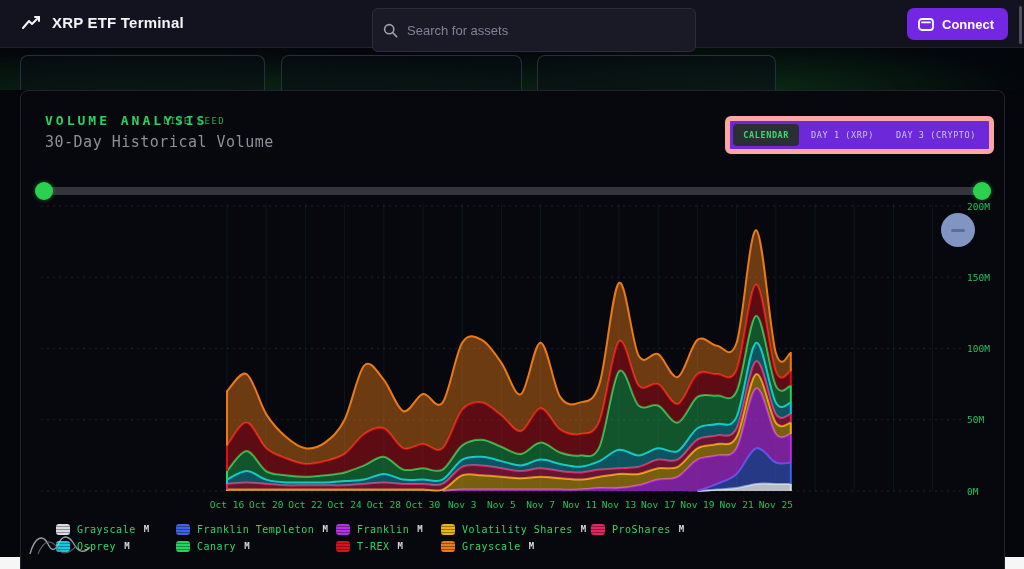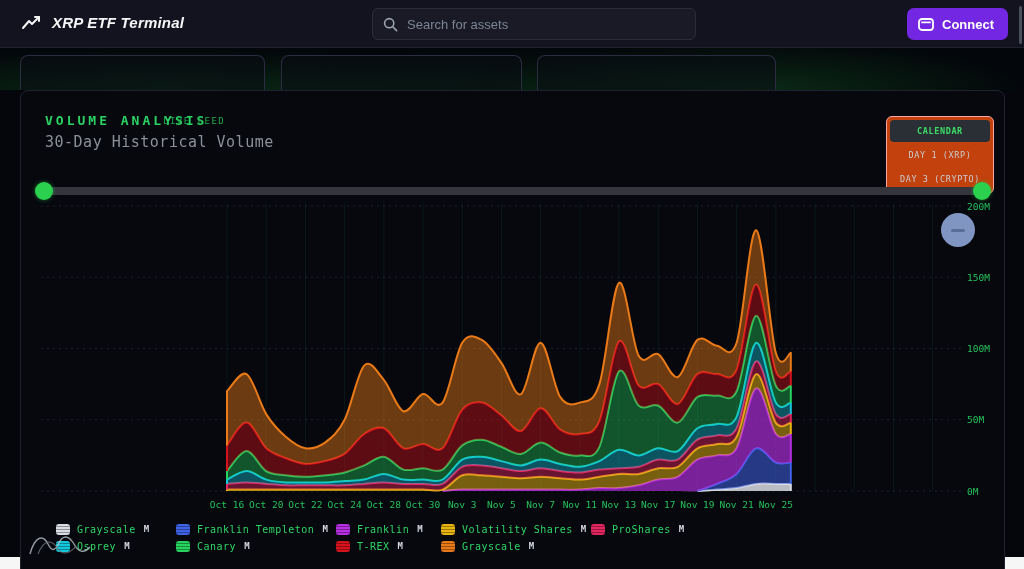--- a/index.html
+++ b/index.html
@@ -3,22 +3,22 @@
 <meta charset="utf-8">
 <style>
   * { margin:0; padding:0; box-sizing:border-box; }
   html,body { width:1024px; height:569px; overflow:hidden; }
   body { background:#05060b; font-family:"DejaVu Sans Mono", monospace; position:relative; }
 
   
   .topbar { position:absolute; top:0; left:0; width:1024px; height:48px;
     background:#12131f; border-bottom:1px solid #20212c; z-index:30; }
   .brand { position:absolute; left:22px; top:14px; display:flex; align-items:center; gap:10px; }
-  .brand-title { font-family:"Liberation Sans", sans-serif; font-weight:bold; font-size:15px; color:#f4f5f7; letter-spacing:.2px;font-style:italic; }
-  .searchbox { position:absolute; left:372px; top:8px; width:324px; height:32px;
+  .brand-title { font-family:"Liberation Sans", sans-serif; font-weight:bold; font-size:15px; color:#f4f5f7; letter-spacing:.2px; }
+  .searchbox { position:absolute; left:372px; top:8px; width:324px; height:44px;
     background:#191a26; border:1px solid #2c2d3c; border-radius:6px;
     display:flex; align-items:center; padding:0 10px; gap:9px; }
   .searchbox input { flex:1; background:transparent; border:none; outline:none;
     color:#e5e7eb; font-family:"Liberation Sans", sans-serif; font-size:13px; }
   .searchbox input::placeholder { color:#7e8494; }
   .connect-btn { position:absolute; right:16px; top:8px; height:32px; padding:0 14px 0 11px;
     background:#7427e3; border:none; border-radius:7px; display:flex; align-items:center; gap:8px;
     color:#ffffff; font-family:"Liberation Sans", sans-serif; font-weight:bold; font-size:13px; cursor:pointer;margin-left:23px; }
   .scroll-thumb { position:absolute; right:2px; top:6px; width:3px; height:38px; background:#4c4f5c; border-radius:2px; z-index:40; }
 
@@ -34,21 +34,21 @@
 
   
   .panel { position:absolute; left:20px; top:90px; width:985px; height:566px;
     background:#07080e; border:1px solid #20222f; border-radius:8px; z-index:10; }
   .panel-title { position:absolute; left:24px; top:22px; font-size:13px; font-weight:bold;
     letter-spacing:3px; color:#2ad163; }
   .live-badge { position:absolute; left:142px; top:25px; font-size:9px; letter-spacing:1.5px; color:#1fae4e;text-align:right; }
   .panel-subtitle { position:absolute; left:24px; top:42px; font-size:15px; color:#8b9099; letter-spacing:.5px; }
 
   .btn-groups { position:absolute; right:10px; top:25px; display:flex; gap:8px; }
-  .btn-group { display:flex; gap:2px; background:#c2410c; border:1px solid #fca5a5; border-radius:6px; padding:3px;flex-direction:column; }
+  .btn-group { display:flex; gap:2px; background:#6d28d9; border:5px solid #fca5a5; border-radius:6px; padding:3px; }
   .tbtn { border:none; background:transparent; color:#c9cdd5; font-family:"DejaVu Sans Mono", monospace;
     font-size:8.5px; letter-spacing:.6px; padding:6px 10px; border-radius:4px; cursor:pointer; white-space:nowrap; }
   .tbtn.active { background:#2a2e35; color:#3ddc67; font-weight:bold; }
 
   
   .slider-track { position:absolute; left:22px; top:96px; width:938px; height:8px;
     background:#34353d; border-radius:4px; }
   .slider-handle { position:absolute; top:91px; width:18px; height:18px; border-radius:50%;
     background:#2bd14e; box-shadow:0 0 4px rgba(43,209,78,.5); cursor:grab; }
 

